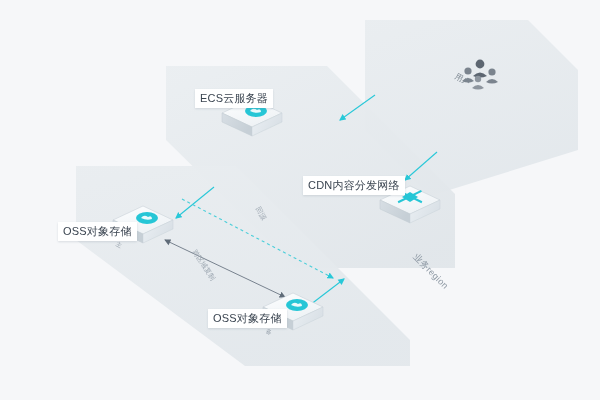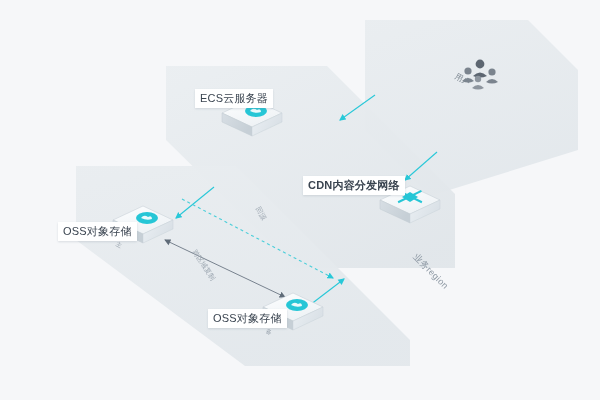--- a/index.html
+++ b/index.html
@@ -184,21 +184,21 @@
       <path d="M462,81 q6,-6 12,0 q-6,3 -12,0 z" fill="#7b848e"></path>
       <circle cx="492" cy="72" r="3.6" fill="#7b848e"></circle>
       <path d="M486,82 q6,-6 12,0 q-6,3 -12,0 z" fill="#7b848e"></path>
       <circle cx="478" cy="79" r="3.2" fill="#8d959e"></circle>
       <path d="M472,88 q6,-6 12,0 q-6,3 -12,0 z" fill="#8d959e"></path>
     </g>
   </svg>
 
   <div class="nodeLabel" style="left:176px; top:89px;margin-left:19px;">ECS云服务器</div>
 
-  <div class="nodeLabel" style="left:303px; top:176px;font-weight:bold;">CDN内容分发网络</div>
+  <div class="nodeLabel" style="left:303px; top:176px;">CDN内容分发网络</div>
 
   <div class="nodeLabel" style="left:58px; top:222px;">OSS对象存储</div>
 
   <div class="subLabel" style="left:118px; top:240px; transform:rotate(28deg);">主</div>
 
   <div class="nodeLabel" style="left:208px; top:309px;">OSS对象存储</div>
 
   <div class="subLabel" style="left:268px; top:327px; transform:rotate(28deg);">备</div>
 
   <div class="userLabel" style="left:458px; top:71px; transform:rotate(28deg);">用户</div>

